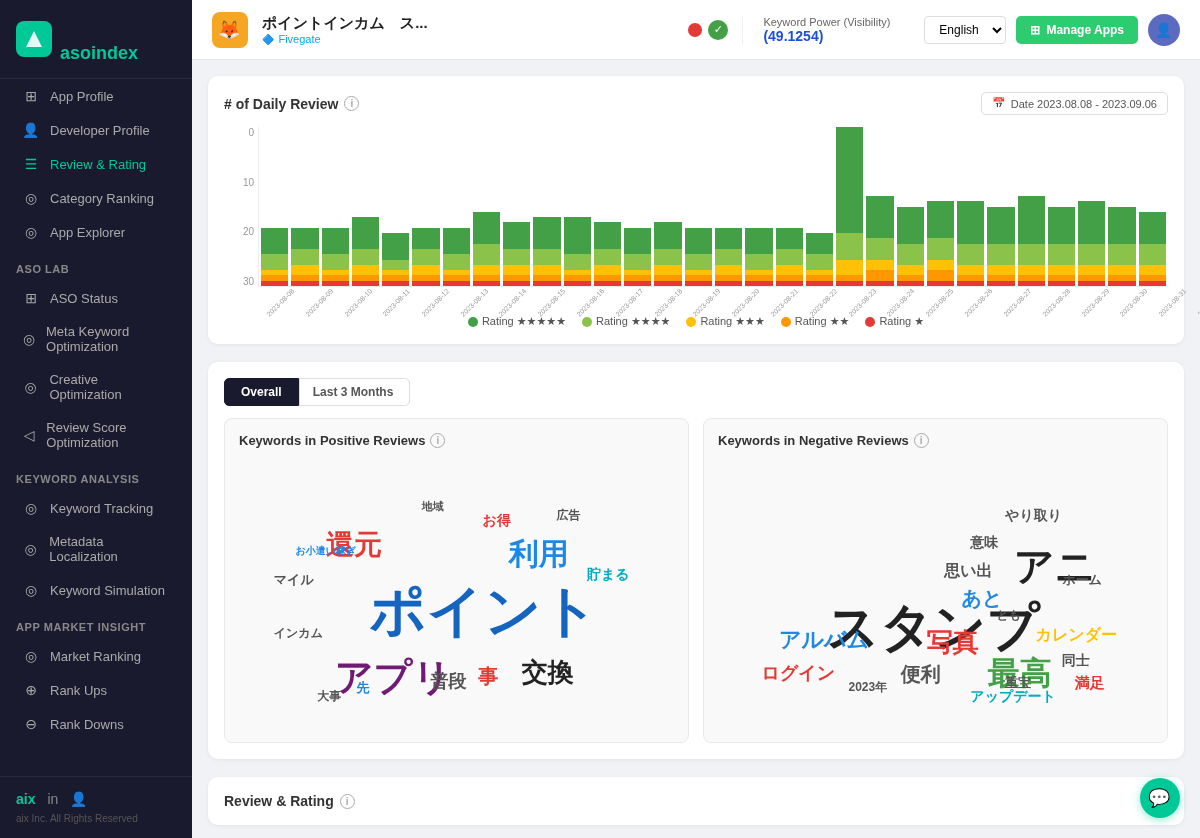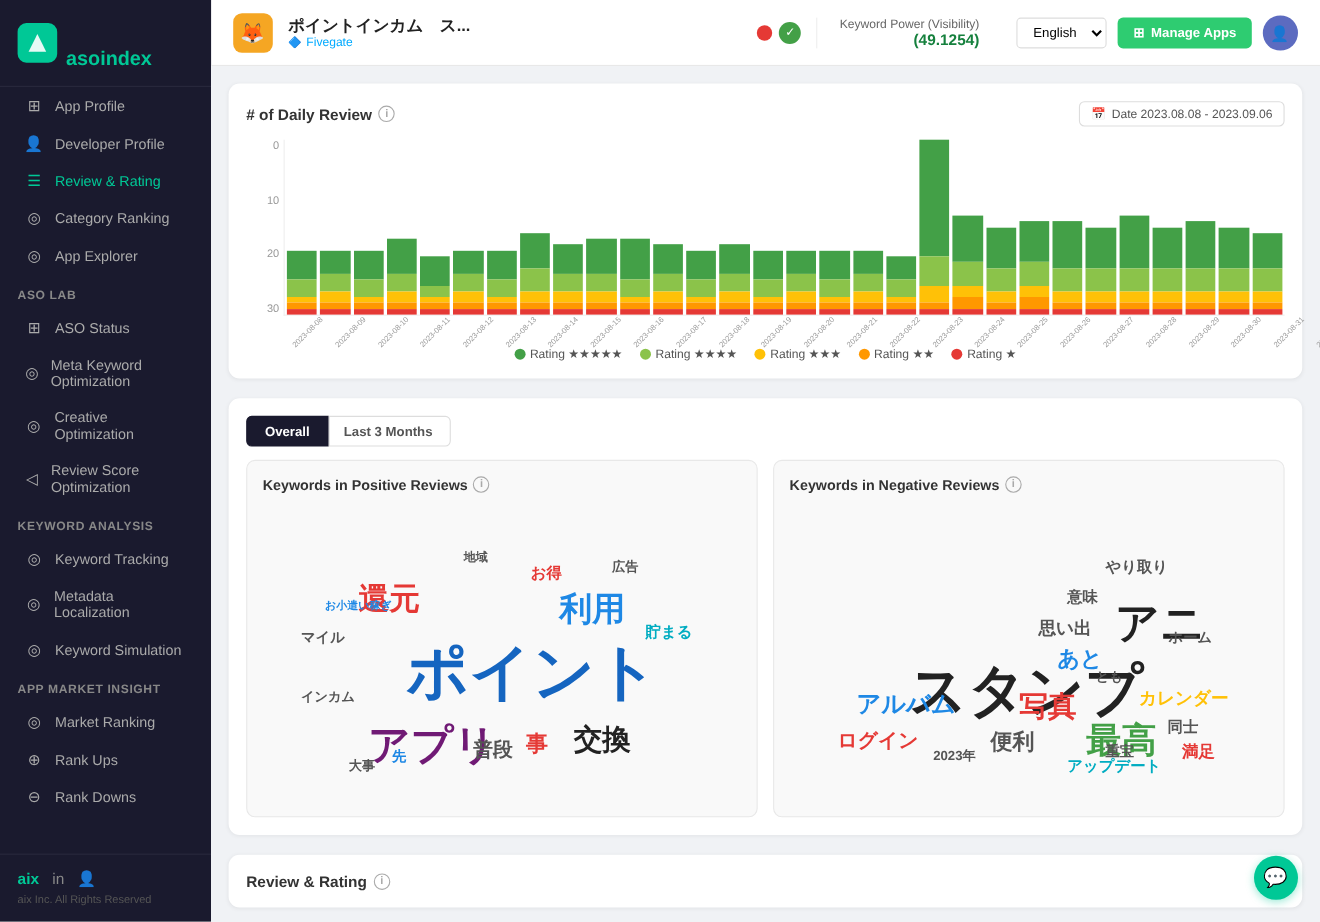--- a/index.html
+++ b/index.html
@@ -83,26 +83,26 @@
       font-size: 18px;
     }
     .app-info { flex: 1; }
     .app-name { font-size: 15px; font-weight: 600; color: #222; }
     .app-dev { font-size: 11px; color: #00aaff; display: flex; align-items: center; gap: 4px; }
     .app-dev-icon { font-size: 10px; }
     .header-badges { display: flex; gap: 6px; align-items: center; }
     .badge-red { width: 14px; height: 14px; background: #e53935; border-radius: 50%; }
     .badge-green { width: 20px; height: 20px; background: #43a047; border-radius: 50%; display: flex; align-items: center; justify-content: center; color: white; font-size: 11px; }
     .keyword-power {
-      text-align: right;
+      text-align: left;
       padding: 0 20px;
       border-left: 1px solid #eee;
     }
     .keyword-power-label { font-size: 11px; color: #666; }
-    .keyword-power-value { font-size: 14px; font-weight: 700; color: #15803d; }
+    .keyword-power-value { font-size: 14px; font-weight: 700; color: #1d4ed8; }
     .header-right { display: flex; align-items: center; gap: 10px; margin-left: auto; }
     .lang-select {
       border: 1px solid #ddd;
       border-radius: 4px;
       padding: 5px 10px;
       font-size: 12px;
       cursor: pointer;
       background: white;
     }
     .manage-apps-btn {

